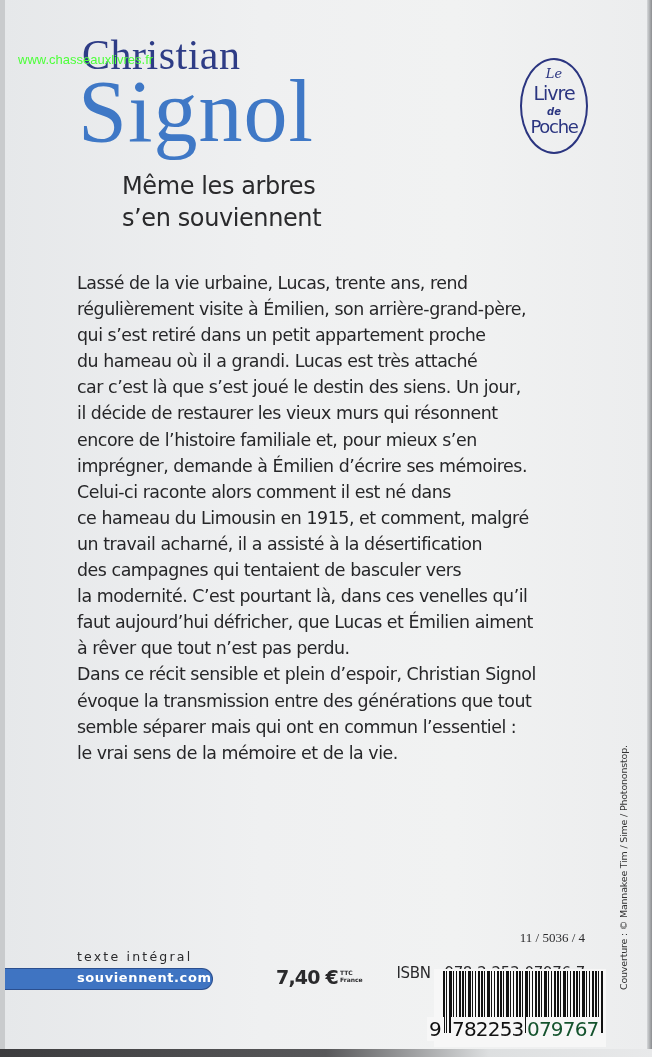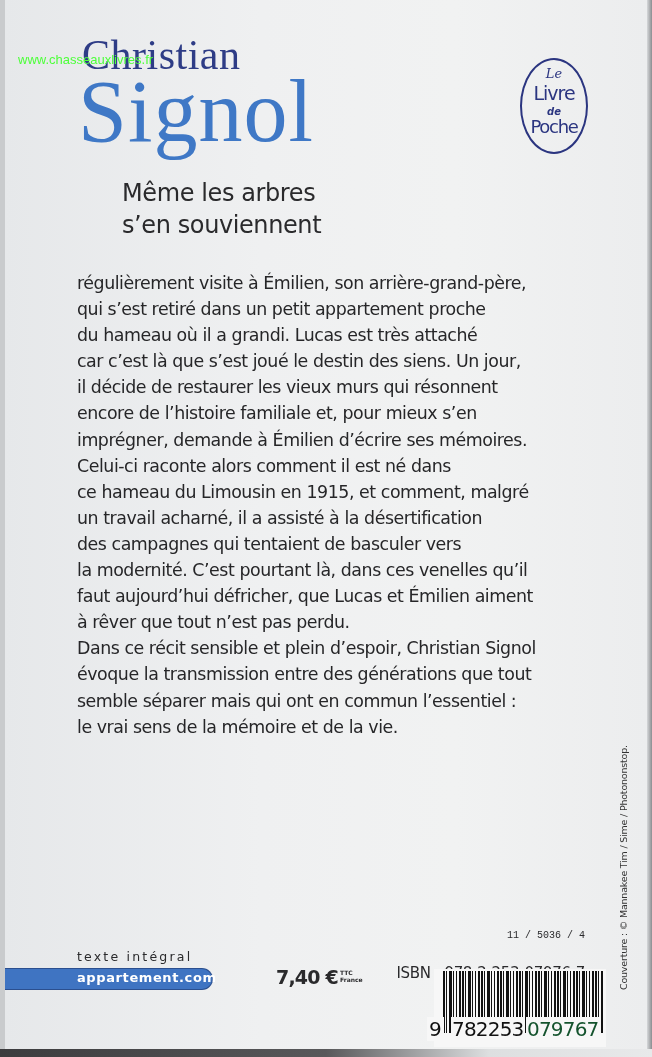--- a/index.html
+++ b/index.html
@@ -24,21 +24,21 @@
     position: absolute; left: 78px; top: 34px;
     font-family: "Liberation Serif", serif; font-size: 42px; color: #2e3c86;
     letter-spacing: 0.5px; line-height: 1;
   }
   .author-last {
     position: absolute; left: 74px; top: 68px;
     font-family: Liberation Serif, serif; font-size: 88px; color: #3f78c6;
     line-height: 1; letter-spacing: 1px;
   }
   .title {
-    position: absolute; left: 118px; top: 177px;
+    position: absolute; left: 118px; top: 170px;
     font-family: "DejaVu Sans", sans-serif; font-size: 24px; color: #2a2a2c;
     line-height: 32px; font-weight: normal; letter-spacing: -0.4px;
   }
   .title div { white-space: nowrap; }
 
   .logo {
     position: absolute; left: 516px; top: 58px; width: 68px; height: 96px;
     border: 2.5px solid #2b3580; border-radius: 50%;
     font-family: "DejaVu Sans", sans-serif; color: #2b3580; text-align: center;
     box-sizing: border-box;
@@ -82,21 +82,21 @@
     font-family: "DejaVu Sans", sans-serif; font-weight: bold; font-size: 19px; color: #2a2a2c;
     letter-spacing: -0.8px;
   }
   .price-note {
     position: absolute; left: 336px; top: 969px;
     font-family: "DejaVu Sans", sans-serif; font-size: 6px; color: #2a2a2c; line-height: 7px; font-weight: bold;
   }
 
   .ref {
     position: absolute; right: 62px; top: 930px;
-    font-family: Liberation Mono, monospace; font-size: 10px; color: #2a2a2c; text-align: right;
+    font-family: Liberation Serif, serif; font-size: 13px; color: #2a2a2c; text-align: right;
   }
   .isbn {
     position: absolute; right: 62px; top: 948px;
     font-family: "DejaVu Sans", sans-serif; font-size: 15px; color: #2a2a2c; text-align: right; letter-spacing: -0.3px; margin-top: 16px;
   }
 
   .barcode-wrap {
     position: absolute; left: 430px; top: 969px; width: 172px; height: 78px;
     background: #f7f7f7;
   }
@@ -134,20 +134,21 @@
   </div>
 
   <div class="logo">
     <span class="le">Le</span>
     <span class="livre">Livre</span>
     <span class="de">de</span>
     <span class="poche">Poche</span>
   </div>
 
   <div class="blurb">
+    <div>Lassé de la vie urbaine, Lucas, trente ans, rend</div>
     <div>régulièrement visite à Émilien, son arrière-grand-père,</div>
     <div>qui s’est retiré dans un petit appartement proche</div>
     <div>du hameau où il a grandi. Lucas est très attaché</div>
     <div>car c’est là que s’est joué le destin des siens. Un jour,</div>
     <div>il décide de restaurer les vieux murs qui résonnent</div>
     <div>encore de l’histoire familiale et, pour mieux s’en</div>
     <div>imprégner, demande à Émilien d’écrire ses mémoires.</div>
     <div>Celui-ci raconte alors comment il est né dans</div>
     <div>ce hameau du Limousin en 1915, et comment, malgré</div>
     <div>un travail acharné, il a assisté à la désertification</div>
@@ -158,21 +159,21 @@
     <div>Dans ce récit sensible et plein d’espoir, Christian Signol</div>
     <div>évoque la transmission entre des générations que tout</div>
     <div>semble séparer mais qui ont en commun l’essentiel :</div>
     <div>le vrai sens de la mémoire et de la vie.</div>
   </div>
 
   <div class="credit">Couverture : © Mannakee Tim / Sime / Photononstop.</div>
 
   <div class="integral">texte intégral</div>
   <div class="site">
-    <span>appartement.com</span>
+    <span>souviennent.com</span>
   </div>
 
   <div class="price">7,40 €</div>
   <div class="price-note">
     <div>TTC</div>
     <div>France</div>
   </div>
 
   <div class="ref">11 / 5036 / 4</div>
   <div class="isbn">ISBN : 978-2-253-07976-7</div>

